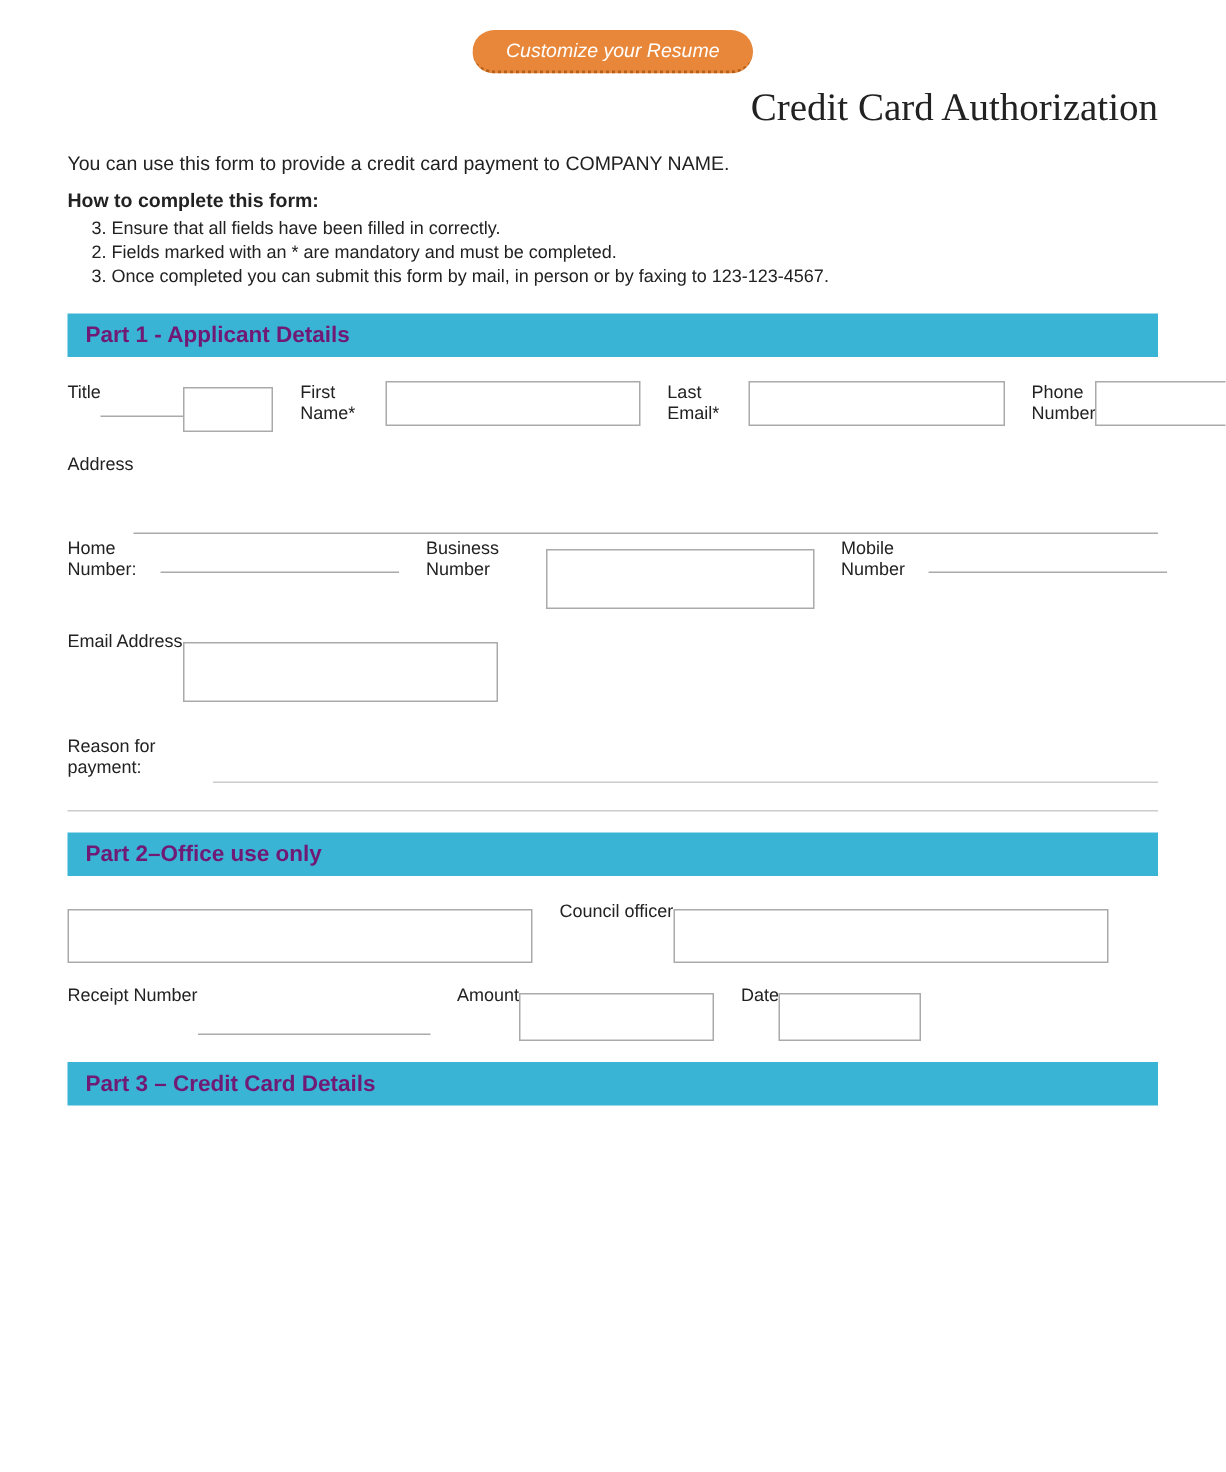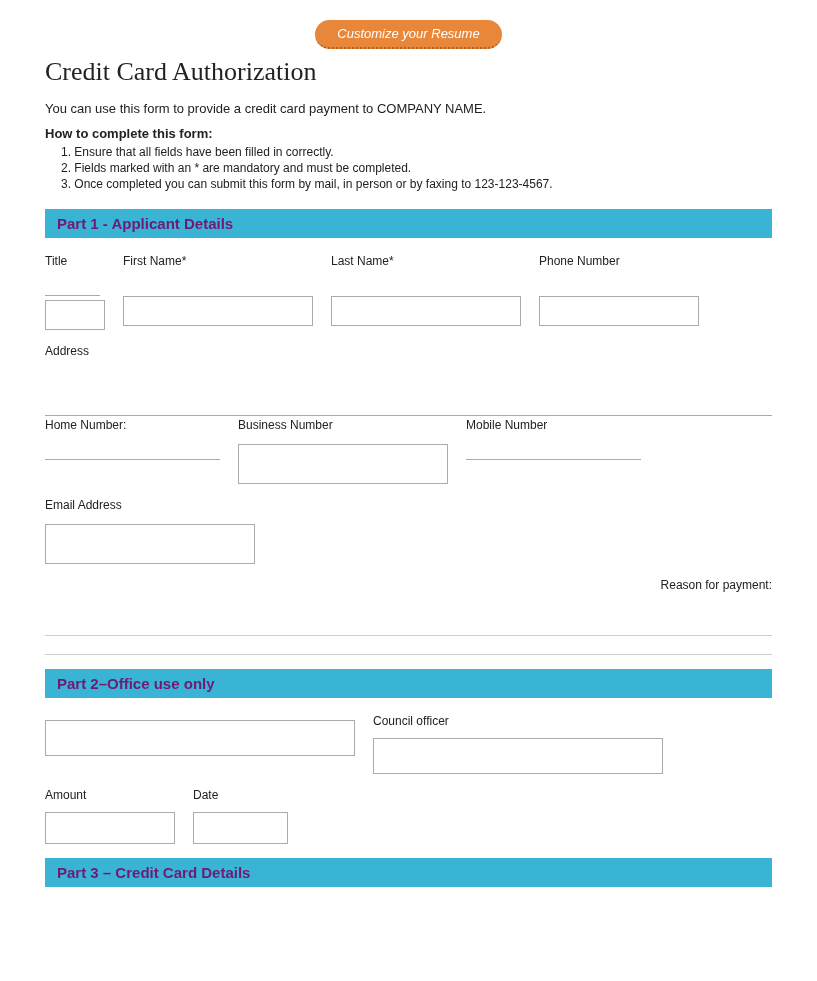--- a/index.html
+++ b/index.html
@@ -23,21 +23,21 @@
       border: none;
       padding: 6px 22px;
       border-radius: 20px;
       font-size: 13px;
       font-style: italic;
       cursor: pointer;
       border-bottom: 2px dotted #b5601a;
     }
 
     .page-title {
-      text-align: left;
+      text-align: right;
       font-size: 26px;
       font-weight: normal;
       color: #222;
       margin-bottom: 14px;
       font-family: 'Times New Roman', Times, serif;
     }
 
     .intro-text {
       font-size: 13px;
       margin-bottom: 10px;
@@ -75,21 +75,21 @@
 
     .row {
       display: flex;
       align-items: flex-start;
       gap: 18px;
       margin-bottom: 14px;
     }
 
     .field-group {
       display: flex;
-      flex-direction: column;
+      flex-direction: row;
     }
 
     .field-label {
       font-size: 12px;
       color: #222;
       margin-bottom: 4px;
     }
 
     .field-input {
       border: 1px solid #aaa;
@@ -164,41 +164,41 @@
   <button class="customize-btn">Customize your Resume</button>
 </div>
 
 <h1 class="page-title">Credit Card Authorization</h1>
 
 <p class="intro-text">You can use this form to provide a credit card payment to COMPANY NAME.</p>
 
 <div class="how-to">
   <div class="bold-label">How to complete this form:</div>
   <ol>
-    <li>1. Ensure that all fields have been filled in correctly.</li>
+    <li>3. Ensure that all fields have been filled in correctly.</li>
     <li>2. Fields marked with an * are mandatory and must be completed.</li>
     <li>3. Once completed you can submit this form by mail, in person or by faxing to 123-123-4567.</li>
   </ol>
 </div>
 
 <div class="section-header">Part 1 - Applicant Details</div>
 
 <div class="row">
   <div class="field-group">
     <span class="field-label">Title</span>
     <input class="underline-input title-underline" type="text" style="">
     <input class="field-input title-field" type="text" style="margin-top: 4px;">
   </div>
   <div class="field-group">
     <span class="field-label">First Name*</span>
     <div style="height:24px;"></div>
     <input class="field-input first-name-field" type="text" style="">
   </div>
   <div class="field-group">
-    <span class="field-label">Last Name*</span>
+    <span class="field-label">Last Email*</span>
     <div style="height:24px;"></div>
     <input class="field-input last-name-field" type="text" style="">
   </div>
   <div class="field-group">
     <span class="field-label">Phone Number</span>
     <div style="height:24px;"></div>
     <input class="field-input phone-field" type="text" style="">
   </div>
 </div>
 
@@ -243,20 +243,24 @@
     <input class="field-input app-num-field" type="text" style="height: 36px; margin-top: 6px;">
   </div>
   <div class="field-group">
     <span class="field-label">Council officer</span>
     <input class="field-input council-field" type="text" style="height: 36px; margin-top: 6px;">
   </div>
 </div>
 
 <div class="row" style="align-items:flex-start;">
   <div class="field-group">
+    <span class="field-label">Receipt Number</span>
+    <input class="underline-input receipt-underline" type="text" style="margin-top: 10px;">
+  </div>
+  <div class="field-group">
     <span class="field-label">Amount</span>
     <input class="field-input amount-field" type="text" style="height: 32px; margin-top: 6px;">
   </div>
   <div class="field-group">
     <span class="field-label">Date</span>
     <input class="field-input date-field" type="text" style="height: 32px; margin-top: 6px;">
   </div>
 </div>
 
 <div class="section-header">Part 3 – Credit Card Details</div>

